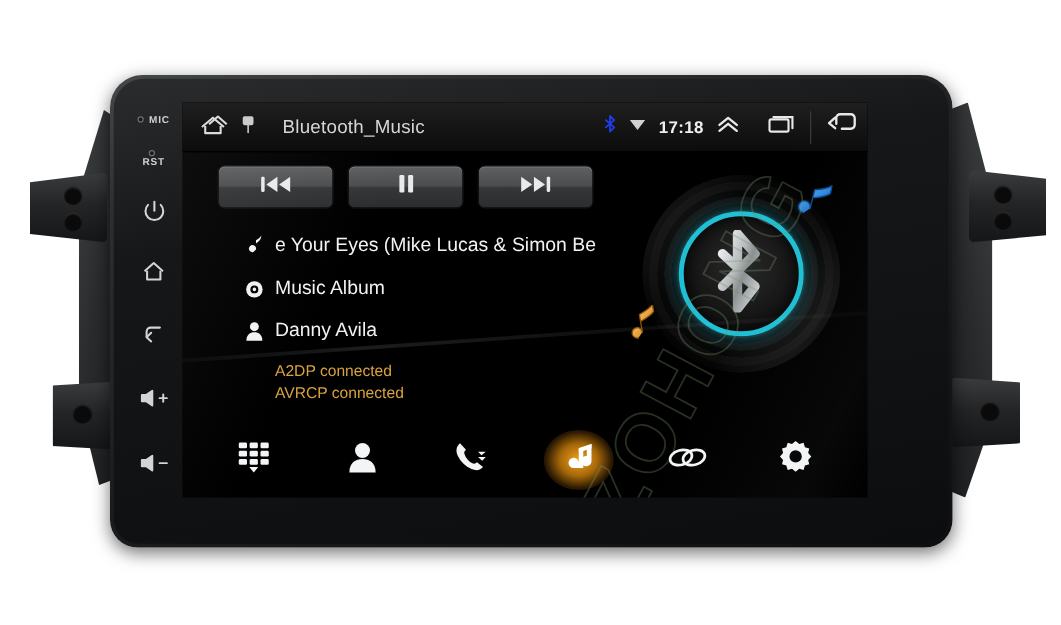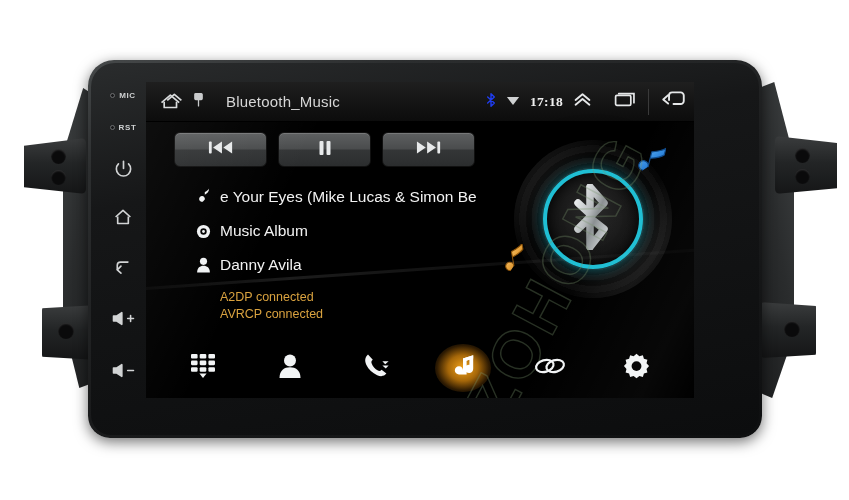--- a/index.html
+++ b/index.html
@@ -86,21 +86,21 @@
     display:flex; align-items:center;
     border-bottom:1px solid #000;
   }
   #home-group { display:flex; align-items:center; gap:5px; margin-left:12px; }
   #sb-title {
     color:#d6d6d6; font-size:15px; margin-left:22px;
     letter-spacing:.2px;
   }
   #sb-right {
     margin-left:auto; display:flex; align-items:center;
-    gap:10px; padding-right:8px; height:100%;font-family:Liberation Serif, serif;
+    gap:10px; padding-right:8px; height:100%;
   }
   #sb-time { color:#efefef; font-size:13.5px; font-weight:bold; letter-spacing:.3px; }
   .sb-div { width:1px; height:26px; background:#3a3a3a; margin:0 2px; }
 
   
   #content { position:absolute; left:0; top:40px; width:100%; height:276px; }
 
   
   #transport {
     position:absolute; left:28px; top:10px;
@@ -247,21 +247,21 @@
   <div id="device">
     <div id="device-inner"></div>
 
     <div id="bezel">
 
       <div class="bkey" style="height:30px;">
         <span class="bkey-led"></span>
         <span>MIC</span>
       </div>
 
-      <div class="bkey" style="height:34px;">
+      <div class="bkey" style="height:34px;flex-direction:column;">
         <span class="bkey-led"></span>
         <span>RST</span>
       </div>
 
       <div class="bkey" style="height:48px;">
         <span>
           <svg width="19" height="19" viewBox="0 0 24 24" fill="none" stroke="#d2d4d5" stroke-width="2.1" stroke-linecap="round">
             <path d="M12 3 L12 12"></path>
             <path d="M18.4 6.2 A9 9 0 1 1 5.6 6.2"></path>
           </svg>

